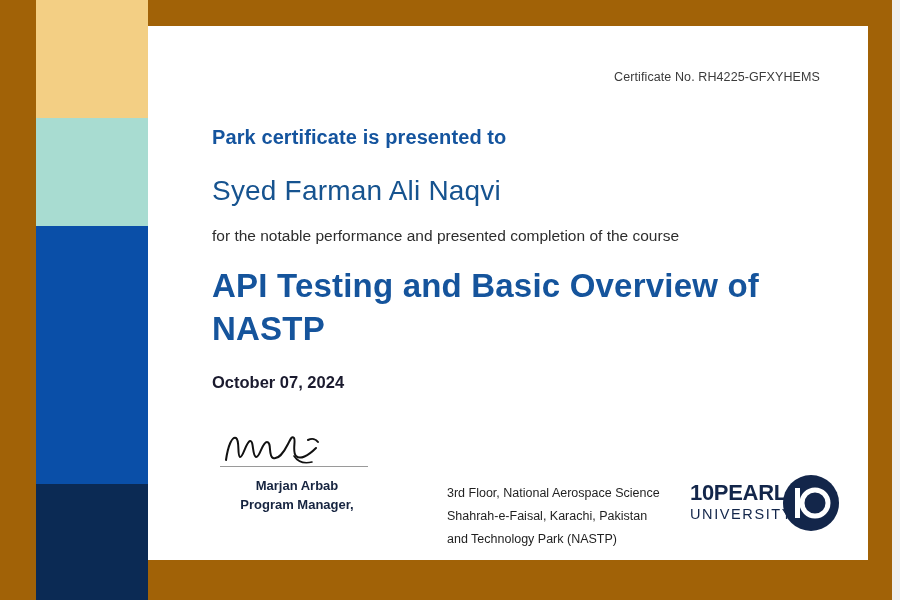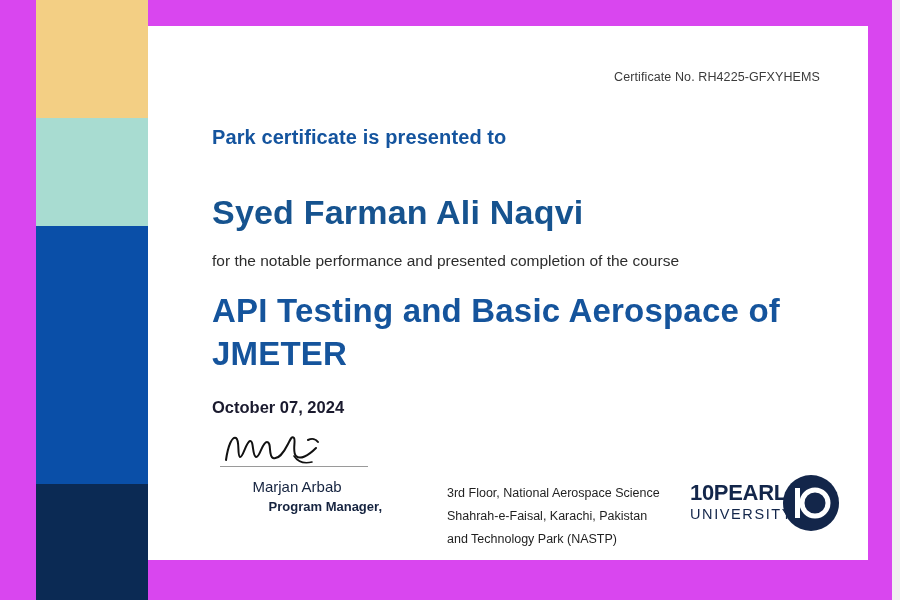--- a/index.html
+++ b/index.html
@@ -10,21 +10,21 @@
     width: 900px;
     height: 600px;
     background: #f0f0f0;
     font-family: "Liberation Sans", sans-serif;
     overflow: hidden;
   }
   .page {
     position: relative;
     width: 892px;
     height: 600px;
-    background: #d946ef;
+    background: #a16207;
   }
   
   .sidebar {
     position: absolute;
     left: 36px;
     top: 0;
     width: 112px;
     height: 600px;
   }
   .bar {
@@ -57,23 +57,23 @@
     top: 100px;
     width: 600px;
   }
   .presented {
     font-size: 20px;
     font-weight: bold;
     color: #14549e;
     letter-spacing: 0.1px;
   }
   .recipient {
-    margin-top: 44px;
-    font-size: 34px;
-    font-weight: bold;
+    margin-top: 26px;
+    font-size: 28px;
+    font-weight: normal;
     color: #16538f;
     letter-spacing: 0.2px;
   }
   .reason {
     margin-top: 20px;
     font-size: 15.5px;
     color: #2d2d2d;
   }
   .course {
     margin-top: 20px;
@@ -111,30 +111,29 @@
   .sig-line {
     position: absolute;
     left: 8px;
     top: 40px;
     width: 148px;
     height: 1px;
     background: #9a9a9a;
   }
   .sig-name {
     margin-top: 12px;
-    font-size: 15px;
-    font-weight: normal;
+    font-size: 13px;
+    font-weight: bold;
     color: #15233f;
   }
   .sig-role {
     margin-top: 4px;
     font-size: 13px;
     font-weight: bold;
     color: #15233f;
-    text-align: right;
   }
   .sig-org {
     margin-top: 4px;
     font-size: 12.5px;
     color: #1f1f1f;
   }
   .address {
     position: absolute;
     left: 222px;
     top: 56px;
@@ -189,21 +188,21 @@
   </div>
 
   <div class="cert">
 
     <div class="cert-no">Certificate No. RH4225-GFXYHEMS</div>
 
     <div class="body">
       <div class="presented">Park certificate is presented to</div>
       <div class="recipient">Syed Farman Ali Naqvi</div>
       <div class="reason">for the notable performance and presented completion of the course</div>
-      <div class="course">API Testing and Basic Aerospace of JMETER</div>
+      <div class="course">API Testing and Basic Overview of NASTP</div>
       <div class="date">October 07, 2024</div>
     </div>
 
     <div class="footer">
 
       <div class="sign-block">
         <div class="signature">
           <svg width="170" height="42" viewBox="0 0 170 42">
             <path d="M14 34 C16 20, 20 10, 24 12 C28 14, 25 30, 28 31 C31 32, 34 16, 38 15 C42 14, 40 30, 44 31 C48 32, 50 16, 55 16 C60 16, 56 30, 61 32 C66 34, 72 26, 76 18 C79 12, 80 10, 82 12 C84 14, 80 26, 84 30 C88 34, 96 30, 104 22" fill="none" stroke="#111111" stroke-width="2" stroke-linecap="round"></path>
             <path d="M96 14 C100 12, 104 13, 106 16" fill="none" stroke="#111111" stroke-width="2" stroke-linecap="round"></path>

